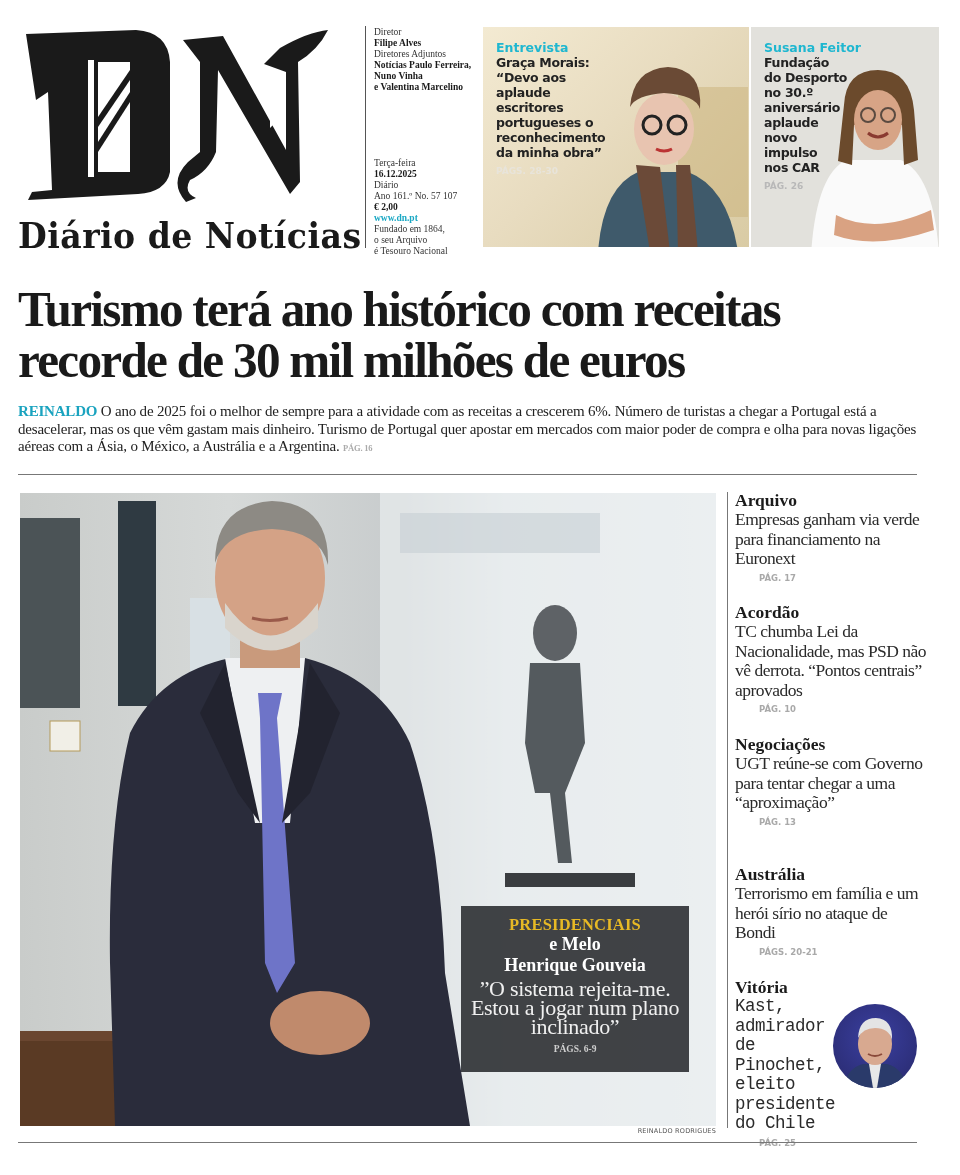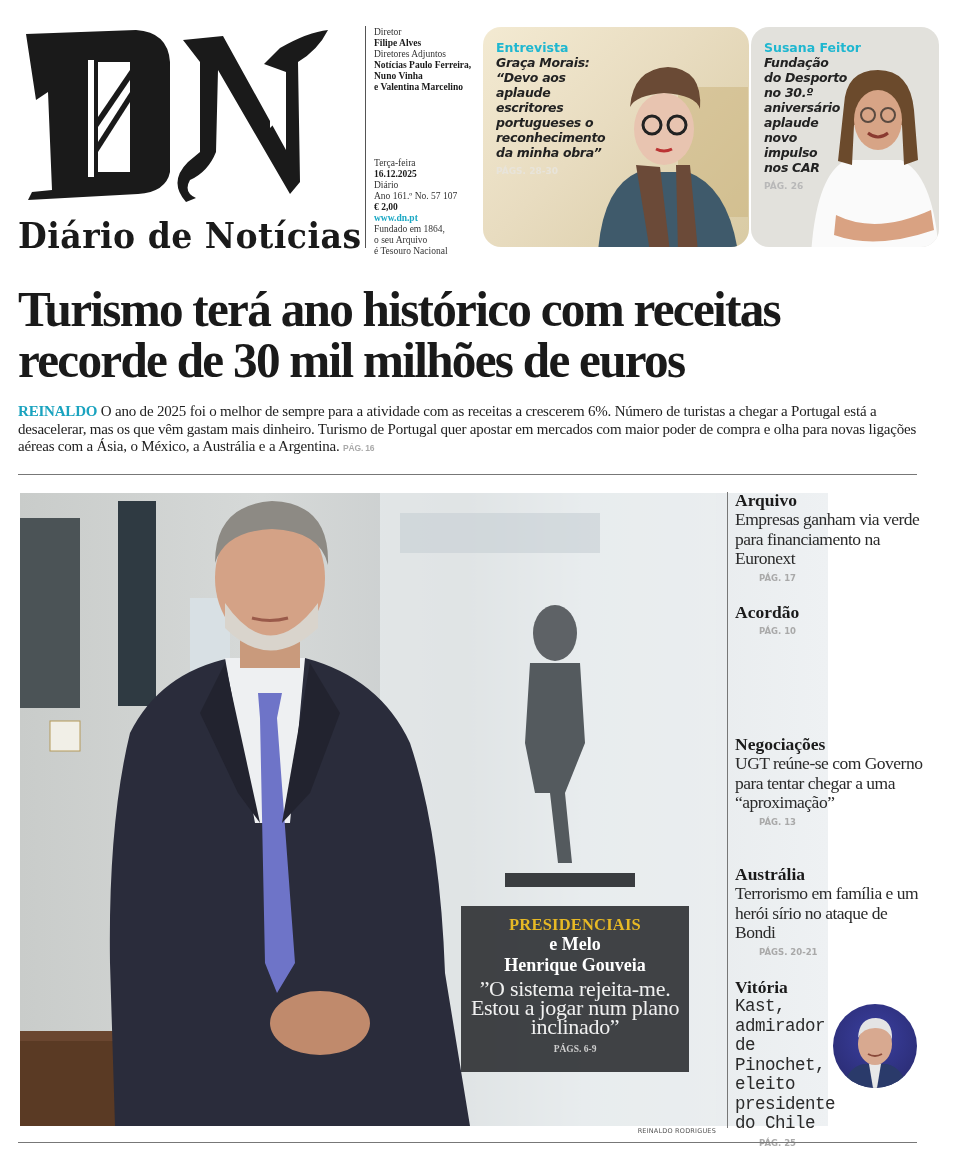--- a/index.html
+++ b/index.html
@@ -16,52 +16,52 @@
   }
   .v-rule-top { position: absolute; left: 365px; top: 26px; width: 1px; height: 222px; background: #555; }
 
   .imprint { position: absolute; left: 374px; top: 27px; width: 105px; font-size: 9.5px; line-height: 11px; color: #333; }
   .imprint .b { font-weight: bold; color: #1a1a1a; }
   .imprint-bottom { position: absolute; left: 374px; top: 158px; width: 105px; font-size: 9.5px; line-height: 11px; color: #333; }
   .imprint-bottom .b { font-weight: bold; color: #1a1a1a; }
   .imprint-bottom .link { color: #1aa8c4; font-weight: bold; }
 
   
-  .teaser { position: absolute; top: 27px; height: 220px; overflow: hidden; border-radius: 18px; }
+  .teaser { position: absolute; top: 27px; height: 220px; overflow: hidden; }
   .teaser-1 { left: 483px; width: 266px; background: linear-gradient(135deg, #f3ead2 0%, #e8dcc0 45%, #d9cba4 100%); }
   .teaser-2 { left: 751px; width: 188px; background: #e2e1dc; }
   .teaser-text { position: absolute; left: 13px; top: 13px; font-family: "DejaVu Sans", sans-serif; font-weight: bold; font-size: 12.5px; line-height: 15px; color: #222; }
   .teaser-kicker { color: #1fb7d0; display: block; }
-  .teaser-head { display: block; letter-spacing: -0.3px; font-style: italic; }
+  .teaser-head { display: block; letter-spacing: -0.3px; }
   .teaser-page { display: block; margin-top: 4px; color: #b8b8b8; font-size: 9px; }
   .teaser-1 .teaser-page { color: #e8e4da; }
 
   
   .fig-woman1 { position: absolute; left: 95px; top: 20px; width: 170px; height: 205px; }
   .fig-woman2 { position: absolute; left: 55px; top: 38px; width: 135px; height: 190px; }
 
   
   .headline {
     position: absolute; left: 18px; top: 284px; width: 930px;
     font-family: "Liberation Serif", serif; font-weight: bold; font-size: 51px; line-height: 51px;
     letter-spacing: -1.8px; color: #1a1a1a; transform: scaleX(0.965); transform-origin: left top;
   }
   .lede {
     position: absolute; left: 18px; top: 403px; width: 905px;
     font-size: 15px; line-height: 17.5px; color: #222; letter-spacing: -0.2px;
   }
   .lede .section { color: #1aa3bf; font-weight: bold; }
-  .lede .page { font-family: Liberation Sans, sans-serif; font-size: 8.5px; color: #aaa; font-weight: bold; }
+  .lede .page { font-family: Liberation Serif, serif; font-size: 8.5px; color: #aaa; font-weight: bold; }
 
   .h-rule-1 { position: absolute; left: 18px; top: 474px; width: 899px; height: 1px; background: #777; }
   .h-rule-2 { position: absolute; left: 18px; top: 1142px; width: 899px; height: 1px; background: #777; }
 
   
   .photo {
-    position: absolute; left: 20px; top: 493px; width: 808px; height: 633px; overflow: hidden;
+    position: absolute; left: 20px; top: 493px; width: 696px; height: 633px; overflow: hidden;
     background: linear-gradient(90deg, #c9ccca 0%, #d6d9d8 30%, #c8cccd 55%, #e4e8ea 70%, #eef1f3 100%);
   }
   .photo-credit { position: absolute; left: 540px; top: 1127px; width: 176px; text-align: right; font-family: "DejaVu Sans", sans-serif; font-size: 6.5px; color: #555; letter-spacing: 0.2px; }
 
   .overlay {
     position: absolute; left: 461px; top: 906px; width: 228px; height: 166px;
     background: rgba(40, 42, 46, 0.88); text-align: center; color: #f2f2f2;
     padding-top: 9px;
   }
   .overlay-kicker { display: block; font-weight: bold; font-size: 16.5px; color: #e7b925; letter-spacing: 0.2px; line-height: 19px; }
@@ -235,20 +235,21 @@
 <div class="v-rule-side"></div>
 
 <div class="brief" style="top:490px;">
   <span class="brief-kicker">Arquivo</span>
   <span class="brief-text">Empresas ganham via verde para financiamento na Euronext</span>
   <span class="brief-page">PÁG. 17</span>
 </div>
 
 <div class="brief" style="top:602px;">
   <span class="brief-kicker">Acordão</span>
+  <span class="brief-text">TC chumba Lei da Nacionalidade, mas PSD não vê derrota. “Pontos centrais” aprovados</span>
   <span class="brief-page">PÁG. 10</span>
 </div>
 
 <div class="brief" style="top:734px;">
   <span class="brief-kicker">Negociações</span>
   <span class="brief-text">UGT reúne-se com Governo para tentar chegar a uma “aproximação”</span>
   <span class="brief-page">PÁG. 13</span>
 </div>
 
 <div class="brief" style="top:864px;">

